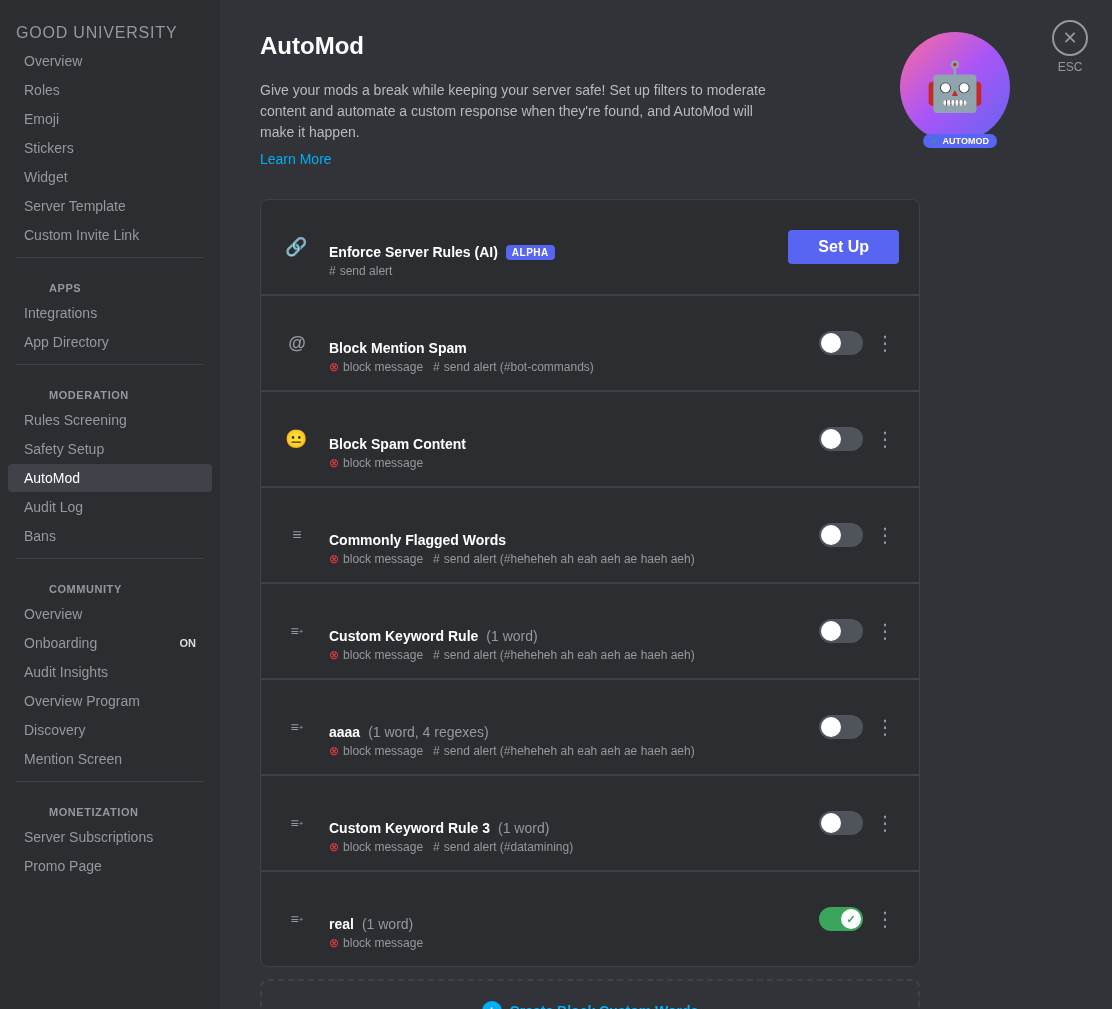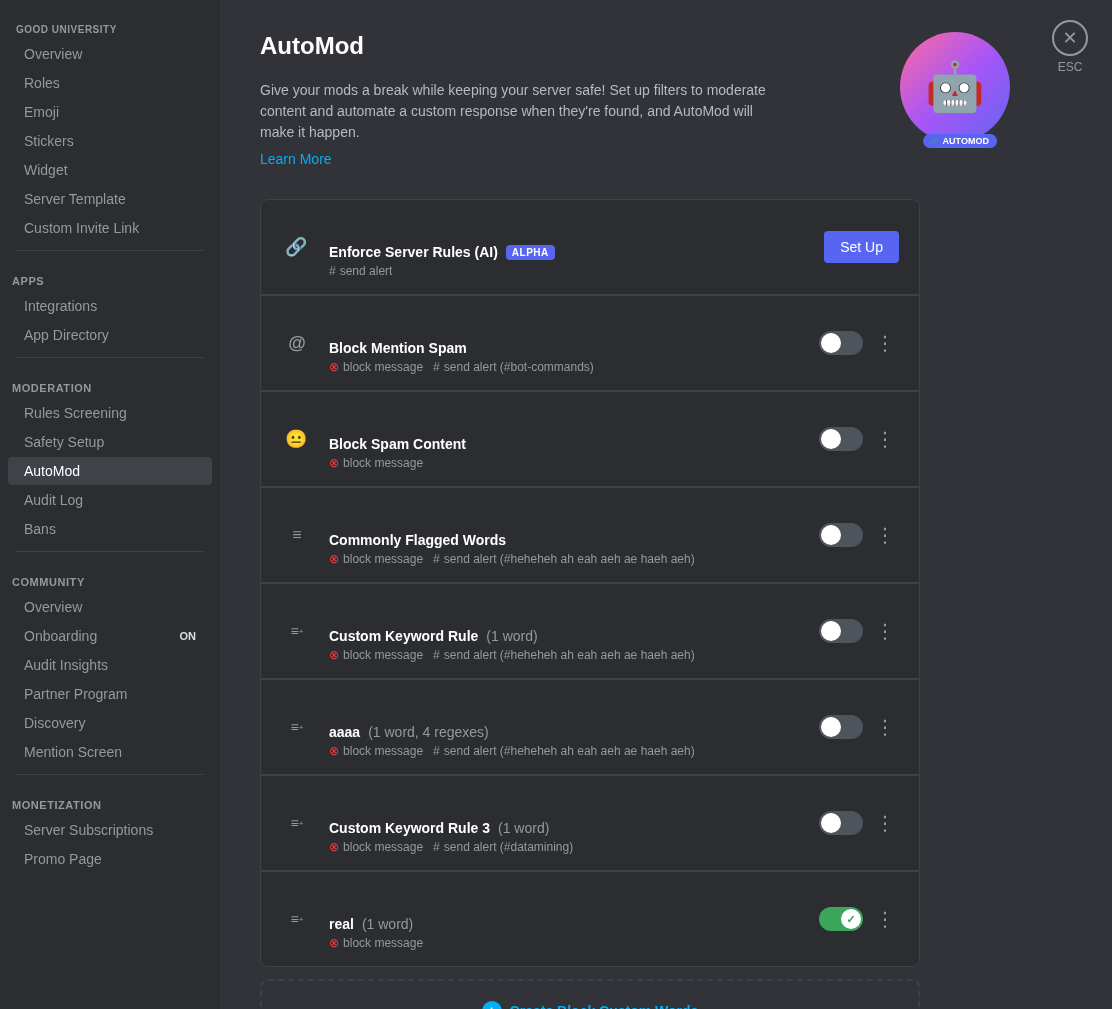--- a/index.html
+++ b/index.html
@@ -21,22 +21,22 @@
       height: 100%;
       overflow-y: auto;
       padding: 16px 0;
       scrollbar-width: thin;
       scrollbar-color: #1e1f22 transparent;
     }
     .sidebar::-webkit-scrollbar { width: 4px; }
     .sidebar::-webkit-scrollbar-thumb { background: #1e1f22; }
 
     .sidebar-server-name {
-      font-size: 10px;
-      font-weight: 700;
+      font-size: 16px;
+      font-weight: 400;
       color: #96989d;
       text-transform: uppercase;
       letter-spacing: 0.05em;
       padding: 8px 16px 4px 16px;
     }
 
     .sidebar-item {
       display: flex;
       align-items: center;
       justify-content: space-between;
@@ -63,20 +63,21 @@
       margin: 8px 16px;
     }
 
     .sidebar-section-header {
       font-size: 11px;
       font-weight: 700;
       color: #96989d;
       text-transform: uppercase;
       letter-spacing: 0.05em;
       padding: 16px 16px 4px 12px;
+      margin-left: 37px;
     }
 
     
     .main {
       flex: 1;
       background: #313338;
       overflow-y: auto;
       padding: 32px 40px;
       position: relative;
       scrollbar-width: thin;
@@ -302,23 +303,23 @@
       display: flex;
       align-items: center;
       border-radius: 4px;
     }
 
     .setup-btn {
       background: #5865f2;
       color: #fff;
       border: none;
       border-radius: 4px;
-      padding: 8px 16px;
-      font-size: 14px;
-      font-weight: 400;
+      padding: 8px 30px;
+      font-size: 16px;
+      font-weight: 700;
       cursor: pointer;
     }
 
     
     .create-block {
       border: 2px dashed #3f4147;
       border-radius: 8px;
       padding: 20px;
       display: flex;
       align-items: center;
@@ -410,21 +411,21 @@
     <span class="sidebar-item-label">Overview</span>
   </div>
   <div class="sidebar-item">
     <span class="sidebar-item-label">Onboarding</span>
     <span class="sidebar-item-badge">ON</span>
   </div>
   <div class="sidebar-item">
     <span class="sidebar-item-label">Audit Insights</span>
   </div>
   <div class="sidebar-item">
-    <span class="sidebar-item-label">Partner Program</span>
+    <span class="sidebar-item-label">Overview Program</span>
   </div>
   <div class="sidebar-item">
     <span class="sidebar-item-label">Discovery</span>
   </div>
   <div class="sidebar-item">
     <span class="sidebar-item-label">Mention Screen</span>
   </div>
 
   <div class="sidebar-divider"></div>
   <div class="sidebar-section-header">MONETIZATION</div>

